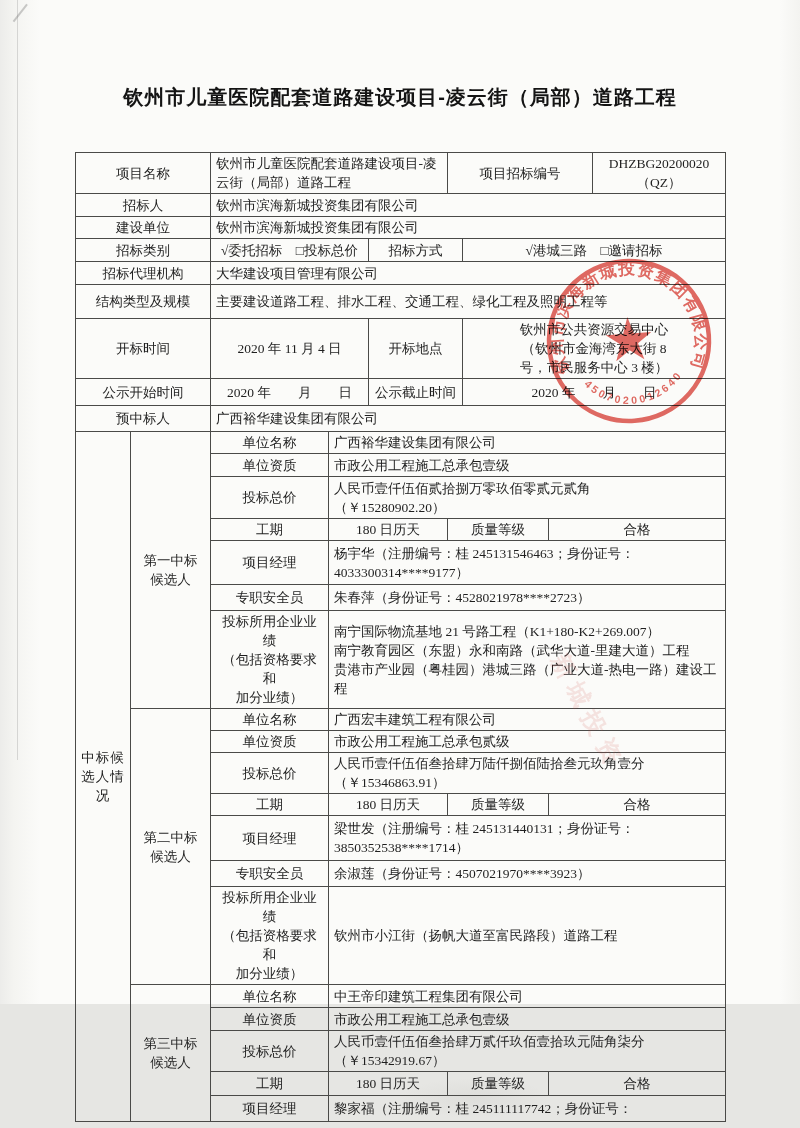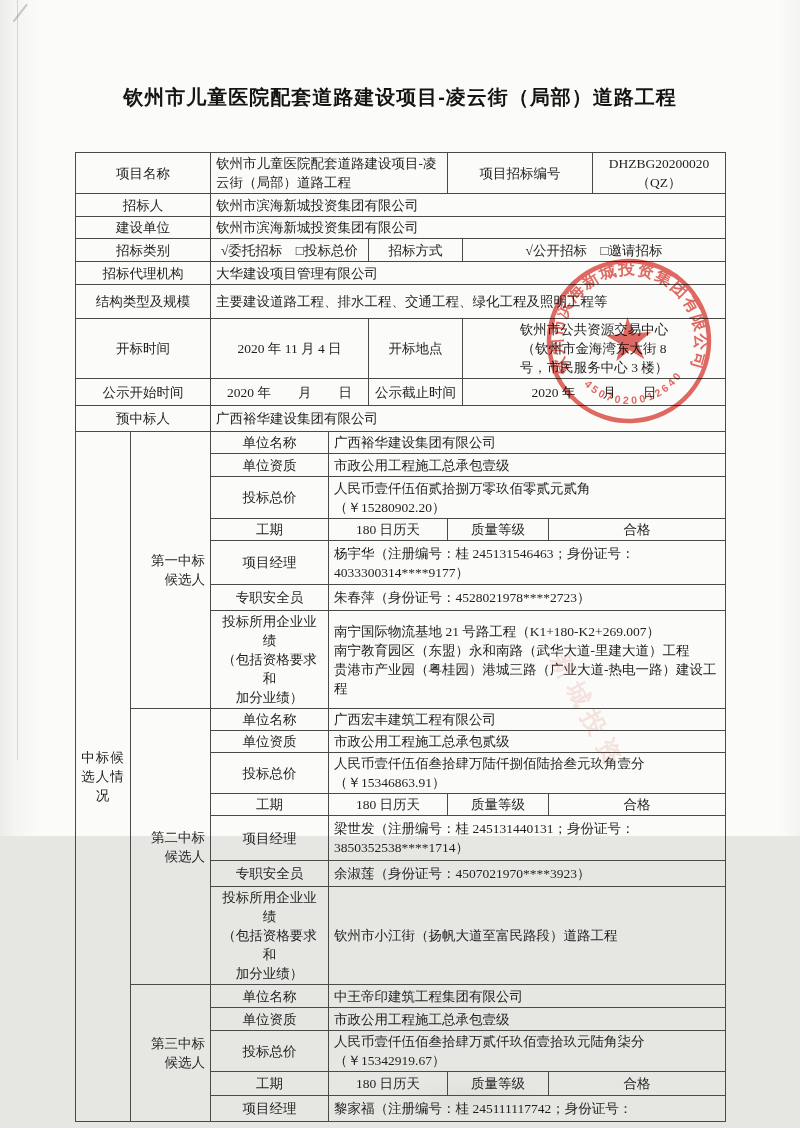--- a/index.html
+++ b/index.html
@@ -3,21 +3,21 @@
 <meta charset="utf-8">
 <style>
   html,body{margin:0;padding:0;}
   body{
     width:800px;height:1128px;position:relative;overflow:hidden;
     background:#e6e6e3;
     font-family:"Liberation Serif","DejaVu Serif",serif;
     color:#1f1f1f;
   }
   .page{
-    position:absolute;left:0;top:0;width:800px;height:836px;
+    position:absolute;left:0;top:0;width:800px;height:1004px;
     background:linear-gradient(90deg,#ececea 0px,#f4f4f1 14px,#fbfbf9 40px,#fbfbf9 780px,#f3f3f0 800px);
   }
   .edge-line{position:absolute;left:17px;top:0;width:1px;height:760px;background:rgba(120,120,118,.25);}
   .fold{position:absolute;left:-4px;top:-6px;width:26px;height:22px;border-right:2px solid rgba(110,110,108,.35);transform:rotate(38deg);}
   .smudge{position:absolute;left:400px;top:1078px;width:150px;height:40px;border-radius:50%;
     background:radial-gradient(closest-side,rgba(150,150,145,.10),rgba(150,150,145,0));}
 
   .title{position:absolute;left:75px;top:84px;width:650px;text-align:center;
     font-family:"Liberation Sans","DejaVu Sans",sans-serif;font-weight:bold;color:#141414;}
   .title .t1{font-size:20px;line-height:26px;letter-spacing:1px;}
@@ -33,21 +33,21 @@
     vertical-align:middle;
     padding:1px 5px;
     overflow:hidden;
     line-height:19px;
   }
   td.lab{text-align:center;padding:1px 2px;}
   td.vl{text-align:left;}
   td.vc{text-align:center;}
   .pre{white-space:pre-line;margin-top:28px;}
   td.side{text-align:center;line-height:21px;letter-spacing:1px;}
-  td.rank{text-align:right;line-height:21px;}
+  td.rank{text-align:center;line-height:21px;}
   td.perf-lab{text-align:center;line-height:19px;padding:1px 1px;}
   td.perf-val{line-height:22.5px;}
   td.two-line{line-height:19px;}
   td.pm{line-height:20px;}
 
   
   .stamp{position:absolute;left:540px;top:252px;width:178px;height:178px;
     opacity:.82;mix-blend-mode:multiply;transform:rotate(-4deg);}
   .ghost-stamp{
     position:absolute;left:572px;top:648px;width:140px;
@@ -96,21 +96,21 @@
 
     <tr style="height:22px">
       <td class="lab" colspan="2">建设单位</td>
       <td class="vl" colspan="7">钦州市滨海新城投资集团有限公司</td>
     </tr>
 
     <tr style="height:23px">
       <td class="lab" colspan="2">招标类别</td>
       <td class="vc" colspan="2">√委托招标　□投标总价</td>
       <td class="lab" colspan="2">招标方式</td>
-      <td class="vc" colspan="3">√公开招标　□邀请招标</td>
+      <td class="vc" colspan="3">√港城三路　□邀请招标</td>
     </tr>
 
     <tr style="height:23px">
       <td class="lab" colspan="2">招标代理机构</td>
       <td class="vl" colspan="7">大华建设项目管理有限公司</td>
     </tr>
 
     <tr style="height:34px">
       <td class="lab" colspan="2">结构类型及规模</td>
       <td class="vl" colspan="7">主要建设道路工程、排水工程、交通工程、绿化工程及照明工程等</td>

